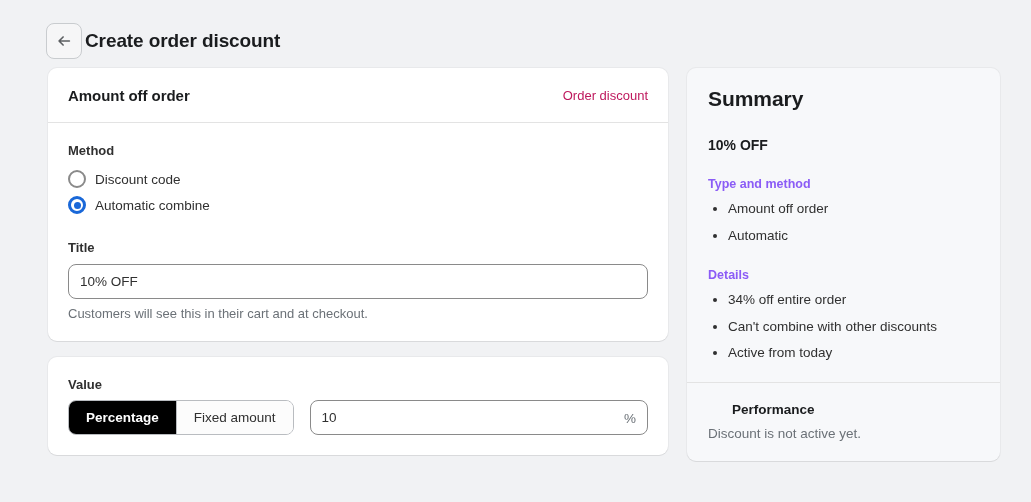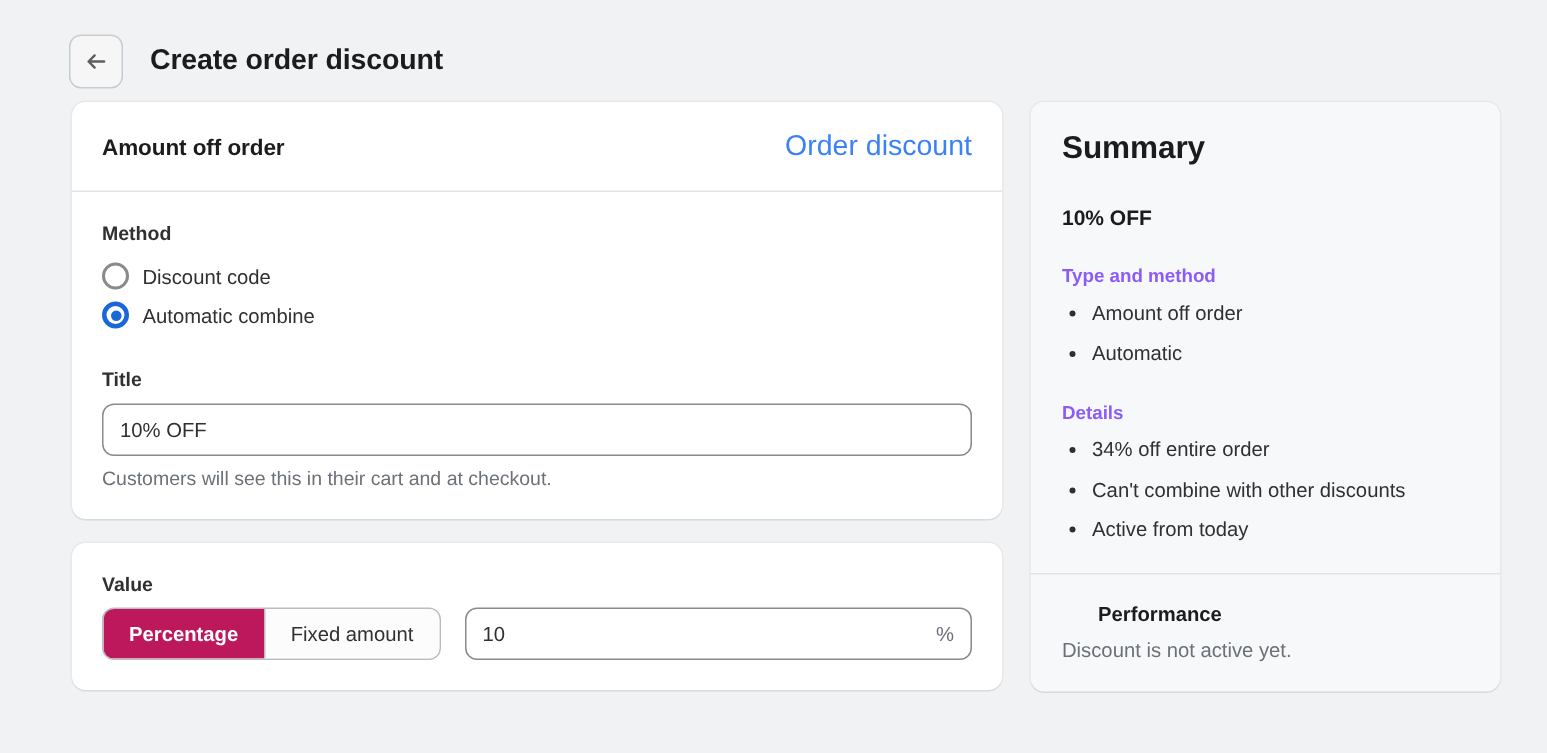--- a/index.html
+++ b/index.html
@@ -14,21 +14,21 @@
     background: #f1f2f4;
     font-family: "Liberation Sans", sans-serif;
     color: #303030;
     -webkit-font-smoothing: antialiased;
   }
 
   
   .page-header {
     display: flex;
     align-items: center;
-    gap: 18px;
+    gap: 3px;
     padding: 13px 0 0 46px;
     height: 68px;
   }
 
   .back-button {
     width: 36px;
     height: 36px;
     border: 1px solid #c9cccf;
     border-radius: 8px;
     background: #f6f6f7;
@@ -75,22 +75,22 @@
     padding: 19px 20px 18px 20px;
     border-bottom: 1px solid #e3e3e3;
   }
   .card-title {
     font-size: 15px;
     font-weight: 700;
     color: #1a1c1e;
     letter-spacing: -0.05px;
   }
   .card-head-meta {
-    font-size: 19px;
-    color: #3b82f6;
+    font-size: 13px;
+    color: #be185d;
   }
 
   .card-body { padding: 20px; }
 
   
   .field-label {
     font-size: 13px;
     font-weight: 700;
     color: #303030;
     display: block;
@@ -185,21 +185,21 @@
     background: #fcfcfc;
     font-family: "Liberation Sans", sans-serif;
     font-size: 13.5px;
     color: #303030;
     padding: 0 17px;
     cursor: pointer;
     height: 100%;
     white-space: nowrap;
   }
   .seg-btn.active {
-    background: #be185d;
+    background: #000000;
     color: #ffffff;
     font-weight: 700;
   }
   .seg-btn + .seg-btn { border-left: 1px solid #b9bcc0; }
 
   .suffix-input-wrap {
     position: relative;
     flex: 1;
   }
   .suffix-input-wrap .text-input { padding-right: 30px; }

